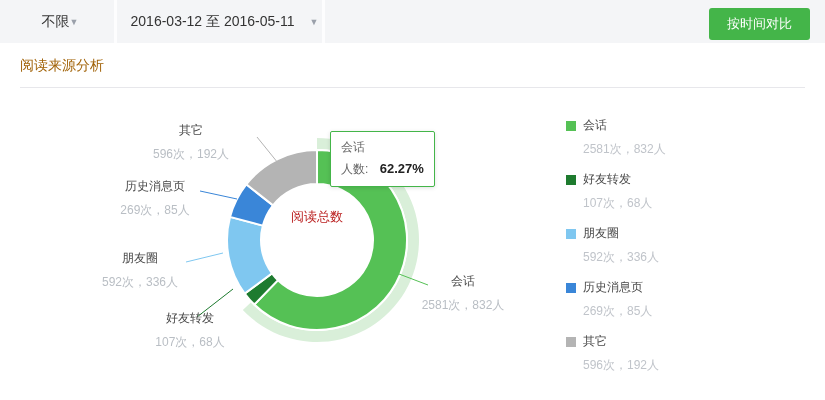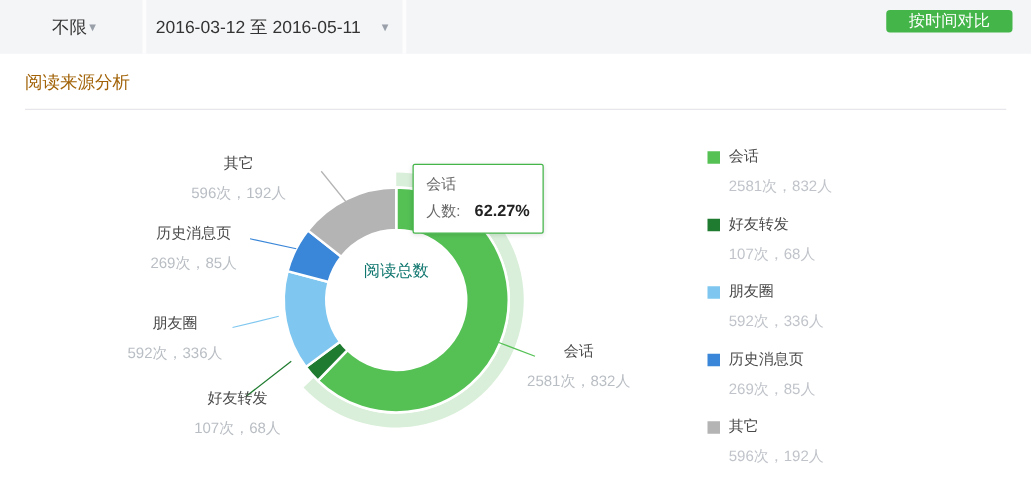--- a/index.html
+++ b/index.html
@@ -18,28 +18,28 @@
     width: 825px; height: 43px;
     background: #f4f5f7;
   }
   .filter-cell {
     position: absolute; top: 0; height: 43px;
     display: flex; align-items: center;
     font-size: 14px; color: #333;
     cursor: pointer;
   }
   .cell-scope { left: 0; width: 114px; padding: 0 16px 0 22px; justify-content: center; }
-  .cell-date  { left: 116px; width: 205px; justify-content: center; gap: 15px; }
+  .cell-date  { left: 122px; width: 205px; justify-content: center; gap: 15px; }
   .topbar .divider {
     position: absolute; top: 0; width: 3px; height: 43px; background: #fdfdfe;
   }
   .div-1 { left: 114px; } .div-2 { left: 322px; }
   .caret { font-size: 9px; color: #9aa0aa; line-height: 1; padding-top: 2px; }
   .compare-btn {
-    position: absolute; right: 15px; top: 8px; height: 18px;
+    position: absolute; right: 15px; top: 8px; height: 32px;
     padding: 0 18px;
     background: #44b549; color: #ffffff;
     font-size: 13px; font-family: inherit;
     border: none; border-radius: 3px;
     cursor: pointer;
   }
 
   
   .section-title {
     position: absolute; left: 20px; top: 57px;
@@ -52,21 +52,21 @@
 
   
   .chart-svg { position: absolute; left: 0; top: 90px; }
 
   .center-label {
     position: absolute; left: 317px; top: 199px;
     transform: translateX(-50%);
     text-align: center; pointer-events: none;
   }
   .center-label .big { font-size: 20px; color: #353535; line-height: 32px; }
-  .center-label .cap { font-size: 13px; color: #0f766e; margin-top: 9px; }
+  .center-label .cap { font-size: 13px; color: #b91c1c; margin-top: 9px; }
 
   .tooltip {
     position: absolute; left: 330px; top: 131px;
     min-width: 66px;
     background: #fff;
     border: 1px solid #44b549; border-radius: 2px;
     padding: 7px 10px 8px 10px;
     box-shadow: 0 1px 4px rgba(0,0,0,0.12);
     z-index: 6;
   }

